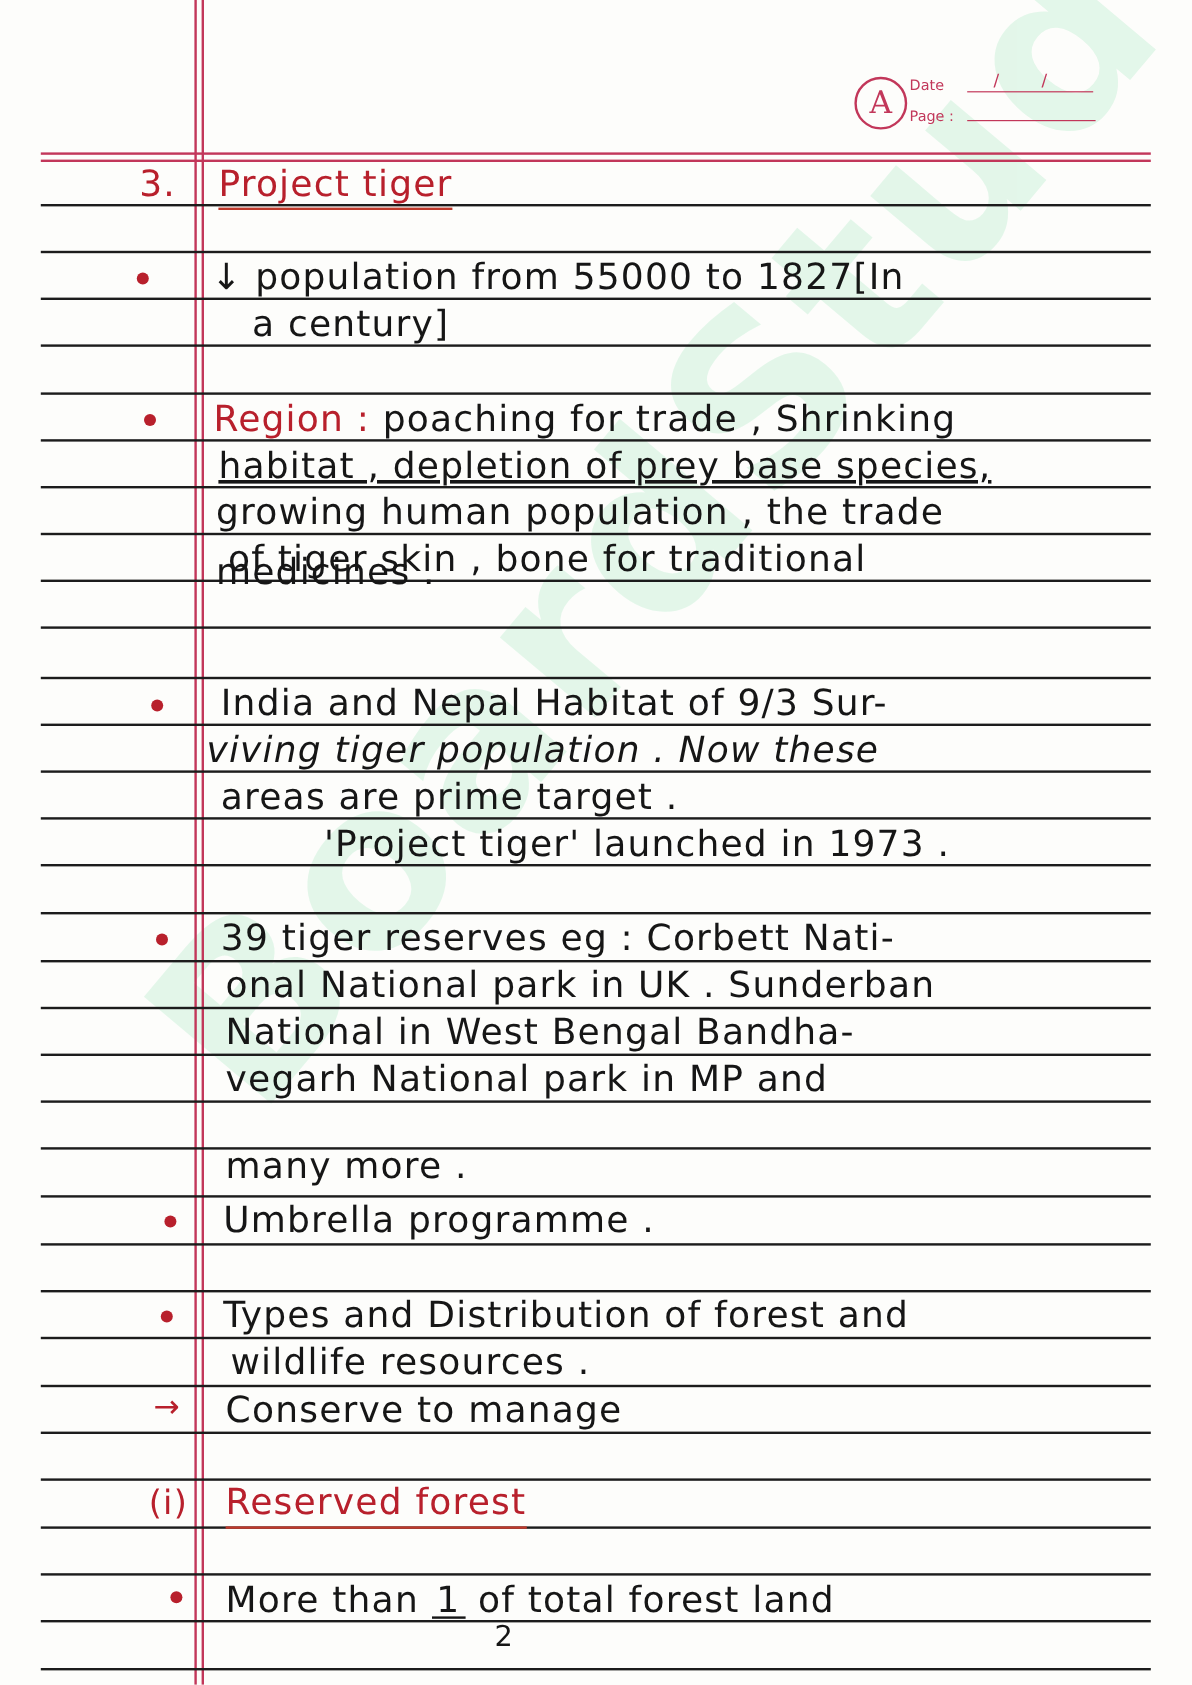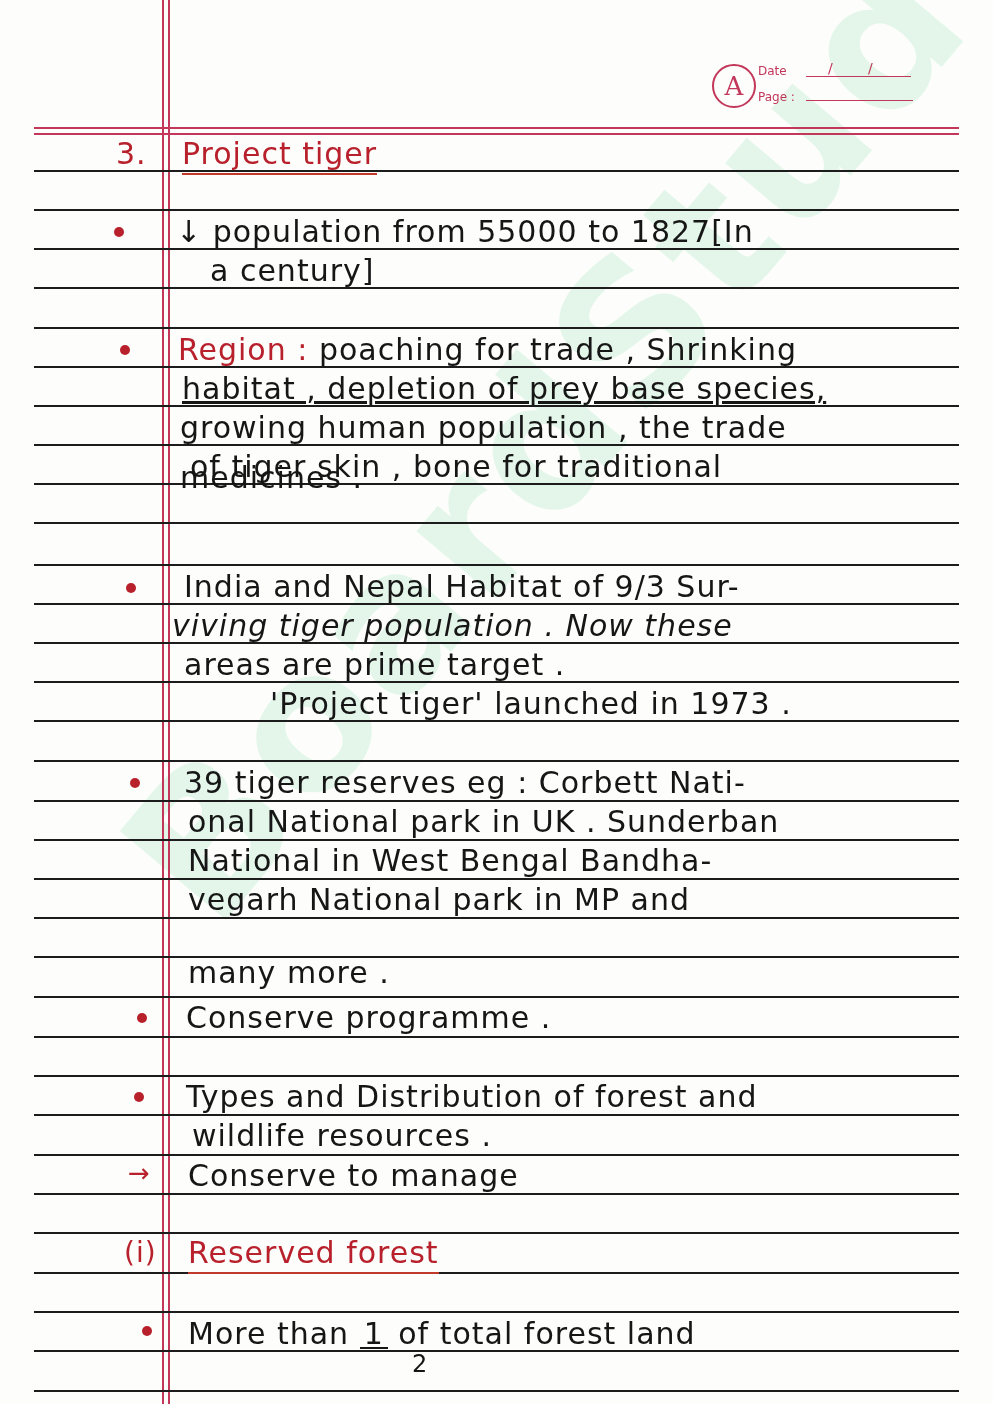--- a/index.html
+++ b/index.html
@@ -106,21 +106,21 @@
   <div class="txt" style="left:246px; top:688px;margin-left:24px;">'Project tiger' launched in 1973 .</div>
 
   <div class="bullet" style="left:130px; top:778px;"></div>
   <div class="txt" style="left:184px; top:767px;">39 tiger reserves eg : Corbett Nati-</div>
   <div class="txt" style="left:188px; top:845px;">National in West Bengal Bandha-</div>
   <div class="txt" style="left:188px; top:806px;">onal National park in UK . Sunderban</div>
   <div class="txt" style="left:188px; top:884px;">vegarh National park in MP and</div>
   <div class="txt" style="left:188px; top:957px;text-align:right;">many more .</div>
 
   <div class="bullet" style="left:137px; top:1013px;"></div>
-  <div class="txt" style="left:186px; top:1002px;">Conserve programme .</div>
+  <div class="txt" style="left:186px; top:1002px;">Umbrella programme .</div>
 
   <div class="bullet" style="left:134px; top:1092px;"></div>
   <div class="txt" style="left:186px; top:1081px;">Types and Distribution of forest and</div>
   <div class="txt" style="left:192px; top:1120px;">wildlife resources .</div>
 
   <div class="marker" style="left:128px; top:1158px;">→</div>
   <div class="txt" style="left:188px; top:1160px;">Conserve to manage</div>
 
   <div class="txt red" style="left:124px; top:1237px; font-size:28px;">(i)</div>
   <div class="txt red" style="left:188px; top:1237px;">

